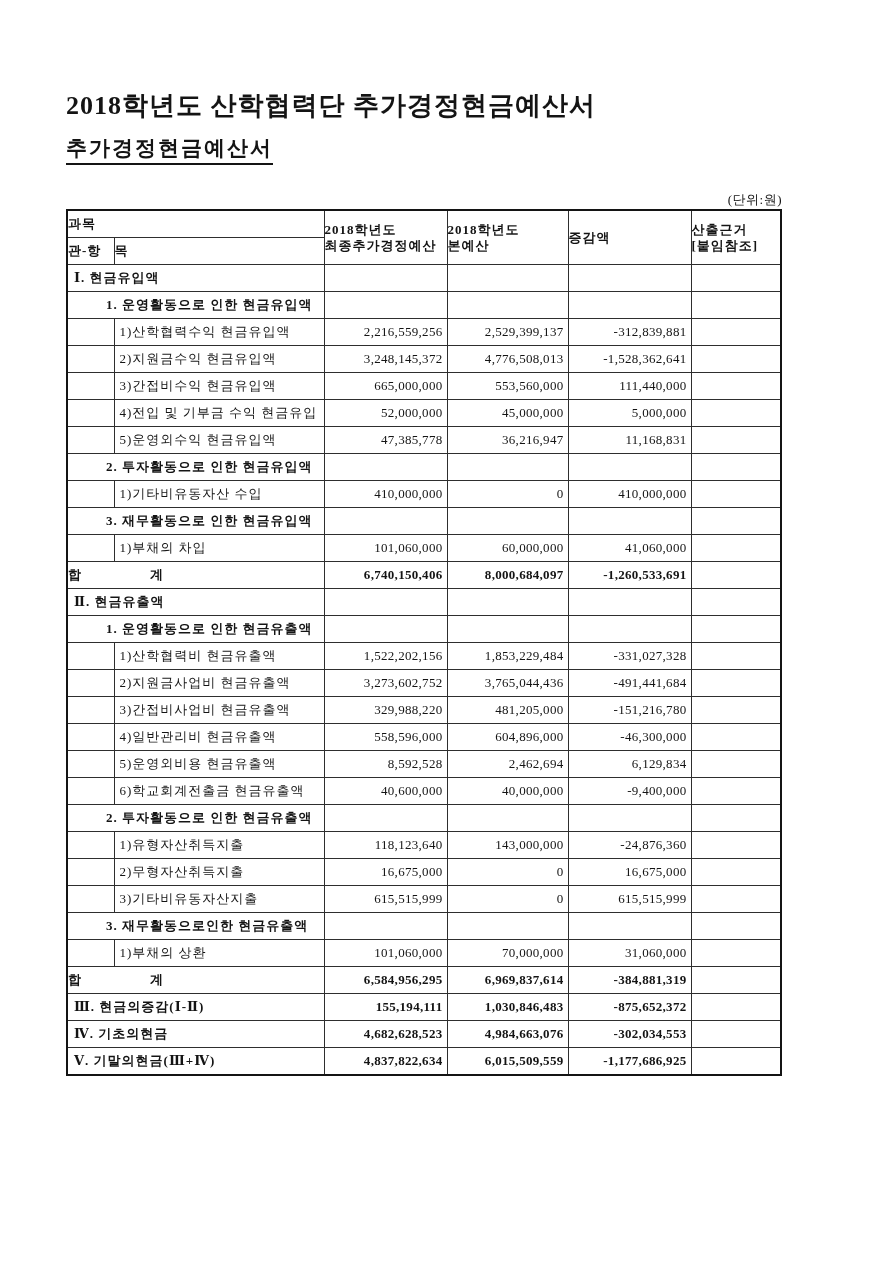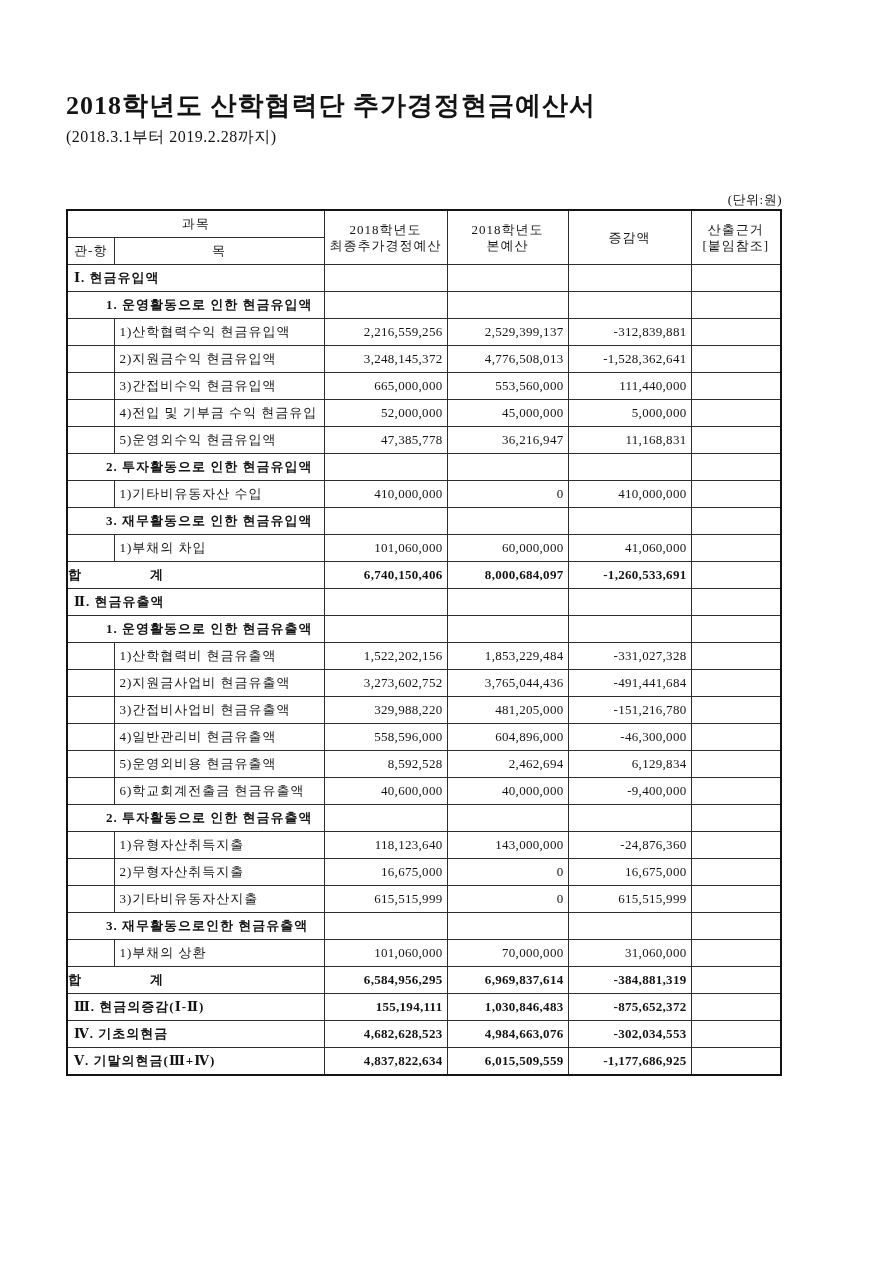--- a/index.html
+++ b/index.html
@@ -22,40 +22,42 @@
     position:absolute;left:66px;top:209px;width:714px;
     border-collapse:collapse;table-layout:fixed;
     border:2px solid #141414;
     font-size:13px;
   }
   .tbl th,.tbl td{
     border:1px solid #2e2e2e;
     padding:0;vertical-align:middle;
     overflow:hidden;white-space:nowrap;
   }
-  .tbl thead th{font-weight:normal;text-align:center;letter-spacing:1px;height:26px;line-height:16px;}
+  .tbl thead th{font-weight:bold;text-align:left;letter-spacing:1px;height:26px;line-height:16px;}
   .tbl thead .two-line{height:52px;}
   .tbl tbody td{height:26px;line-height:26px;}
   .lab{letter-spacing:1px;}
   .lab.section,.lab.grand{font-weight:bold;padding-left:6px;}
   .lab.sub{font-weight:bold;padding-left:38px;}
   .lab.total{font-weight:bold;}
   .lab.total span + span{margin-left:68px;}
   td.mok{padding-left:5px;letter-spacing:1px;}
   td.num{text-align:right;padding-right:4px;letter-spacing:0.3px;}
   tr.row-total td.num,tr.row-grand td.num{font-weight:bold;}
 </style>
 </head>
 <body>
 
 <div class="page">
 
   <div class="heading">
     <div class="title">2018학년도 산학협력단 추가경정현금예산서</div>
-    <div class="period">(2018.3.1부터 2019.2.28까지)</div>
+    <div class="subtitle-wrap">
+      <span class="subtitle">추가경정현금예산서</span>
+    </div>
   </div>
 
   <div class="unit-note">(단위:원)</div>
 
   <table class="tbl">
     <colgroup>
       <col style="width:47px">
       <col style="width:210px">
       <col style="width:123px">
       <col style="width:121px">

